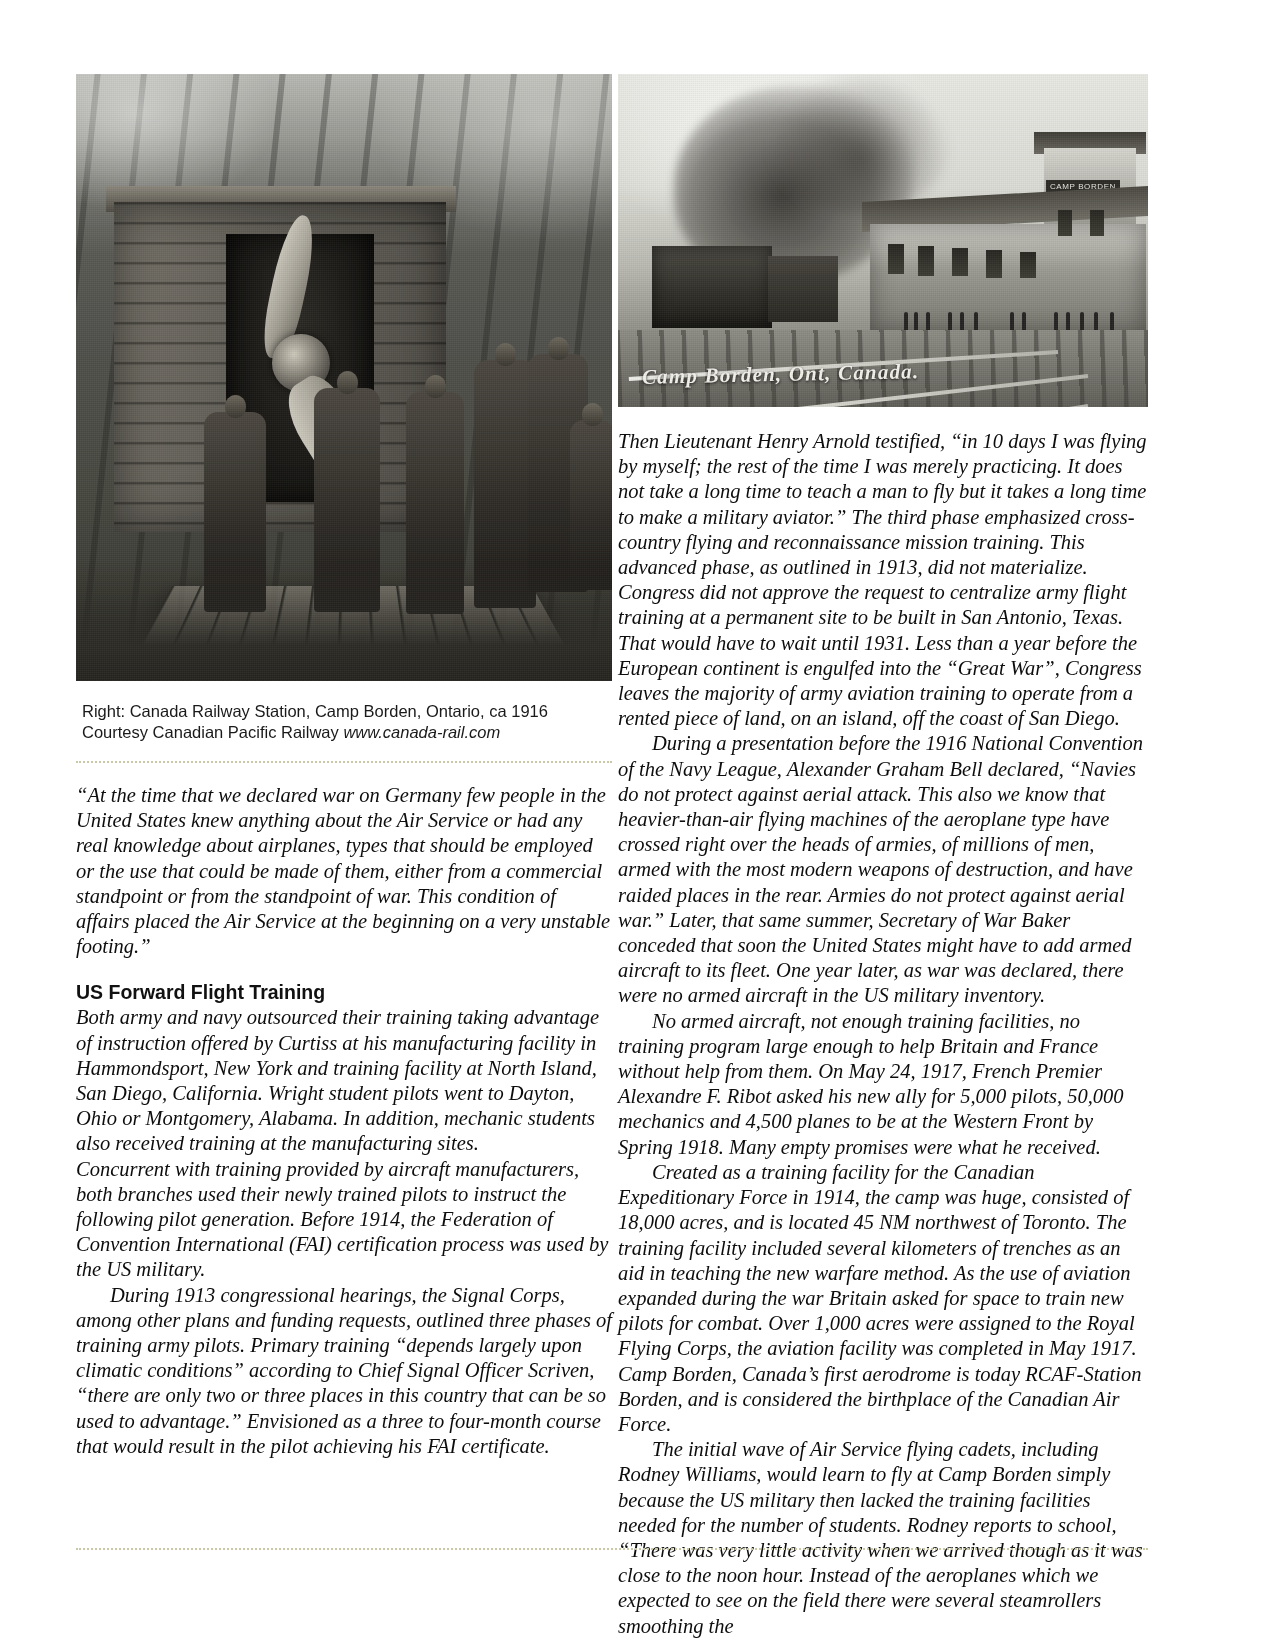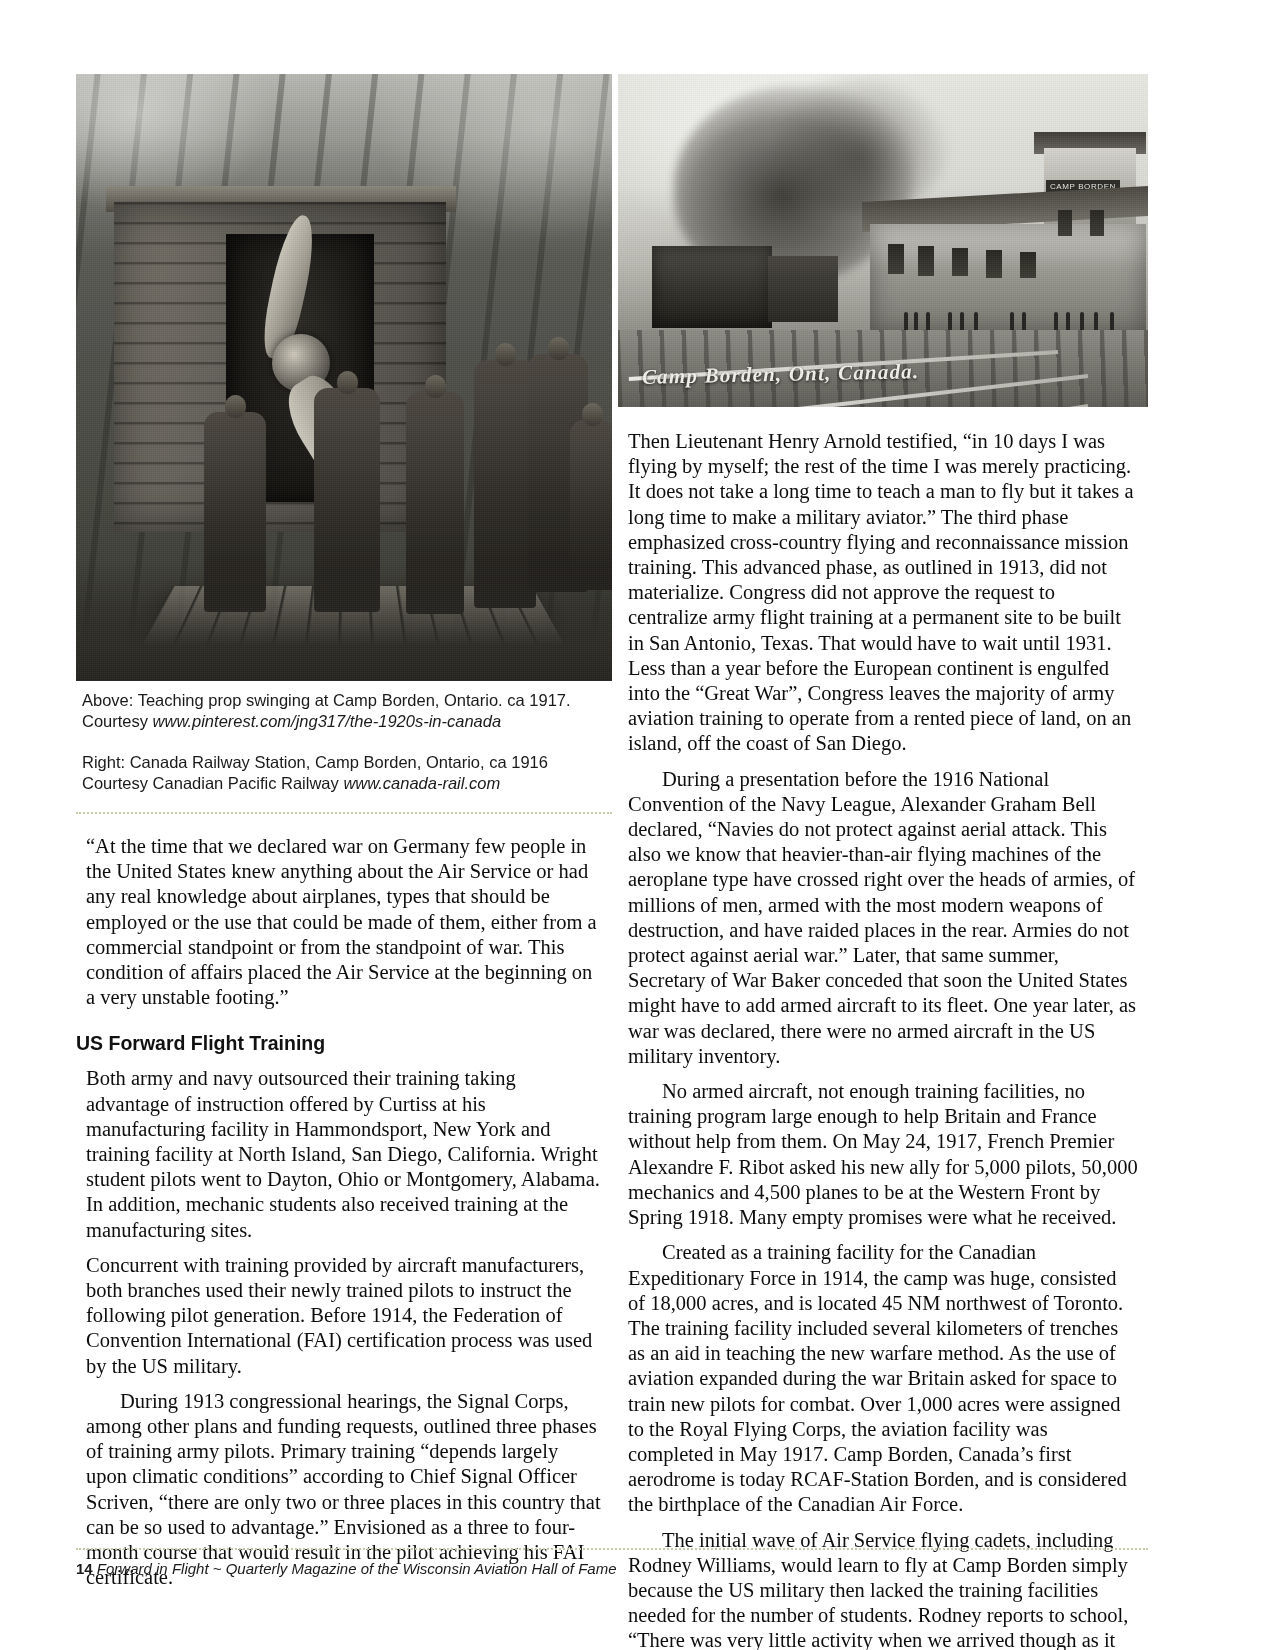--- a/index.html
+++ b/index.html
@@ -304,21 +304,21 @@
     height: 0;
   }
 
   .body-text {
     font-family: "Liberation Serif", serif;
     font-size: 20.5px;
     line-height: 25.2px;
     text-align: left;
     color: #0d0d0d;
   }
-  .body-text p { margin: 10px; }
+  .body-text p { margin: 0; font-style: italic; }
   .body-text p.indent { text-indent: 34px; }
 
   .subhead {
     font-family: "Liberation Sans", sans-serif;
     font-weight: bold;
     font-size: 19.5px;
     line-height: 26px;
     color: #111111;
     margin: 20px 0 0 0;
   }
@@ -361,23 +361,20 @@
       <div class="fig f1"></div>
       <div class="fig f2"></div>
       <div class="fig f3"></div>
       <div class="fig f4"></div>
       <div class="fig f5"></div>
       <div class="fig f6"></div>
       <div class="ground"></div>
       <div class="grain"></div>
     </div>
 
-    <div class="caption caption-block-1">
-      <span>Above: Teaching prop swinging at Camp Borden, Ontario. ca 1917. Courtesy </span><span class="ital">www.pinterest.com/jng317/the-1920s-in-canada</span>
-    </div>
 
     <div class="caption caption-block-2">
       <span>Right: Canada Railway Station, Camp Borden, Ontario, ca 1916 Courtesy Canadian Pacific Railway </span><span class="ital">www.canada-rail.com</span>
     </div>
 
     <hr class="rule-dotted">
 
     <div class="body-text" style="margin-top:20px;">
       <p>“At the time that we declared war on Germany few people in the United States knew anything about the Air Service or had any real knowledge about airplanes, types that should be employed or the use that could be made of them, either from a commercial standpoint or from the standpoint of war. This condition of affairs placed the Air Service at the beginning on a very unstable footing.”</p>
 
@@ -444,19 +441,15 @@
       <p class="indent">No armed aircraft, not enough training facilities, no training program large enough to help Britain and France without help from them. On May 24, 1917, French Premier Alexandre F. Ribot asked his new ally for 5,000 pilots, 50,000 mechanics and 4,500 planes to be at the Western Front by Spring 1918. Many empty promises were what he received.</p>
 
 
       <p class="indent">Created as a training facility for the Canadian Expeditionary Force in 1914, the camp was huge, consisted of 18,000 acres, and is located 45 NM northwest of Toronto. The training facility included several kilometers of trenches as an aid in teaching the new warfare method. As the use of aviation expanded during the war Britain asked for space to train new pilots for combat. Over 1,000 acres were assigned to the Royal Flying Corps, the aviation facility was completed in May 1917. Camp Borden, Canada’s first aerodrome is today RCAF-Station Borden, and is considered the birthplace of the Canadian Air Force.</p>
       <p class="indent">The initial wave of Air Service flying cadets, including Rodney Williams, would learn to fly at Camp Borden simply because the US military then lacked the training facilities needed for the number of students. Rodney reports to school, “There was very little activity when we arrived though as it was close to the noon hour. Instead of the aeroplanes which we expected to see on the field there were several steamrollers smoothing the</p>
     </div>
   </div>
 
   <div class="footer">
     <hr class="footer-rule">
-    <div class="footer-text">
-      <span class="pg">14</span>
-      <span class="ft">Forward in Flight ~ Quarterly Magazine of the Wisconsin Aviation Hall of Fame</span>
-    </div>
   </div>
 
 </div>
 
 </body></html>

